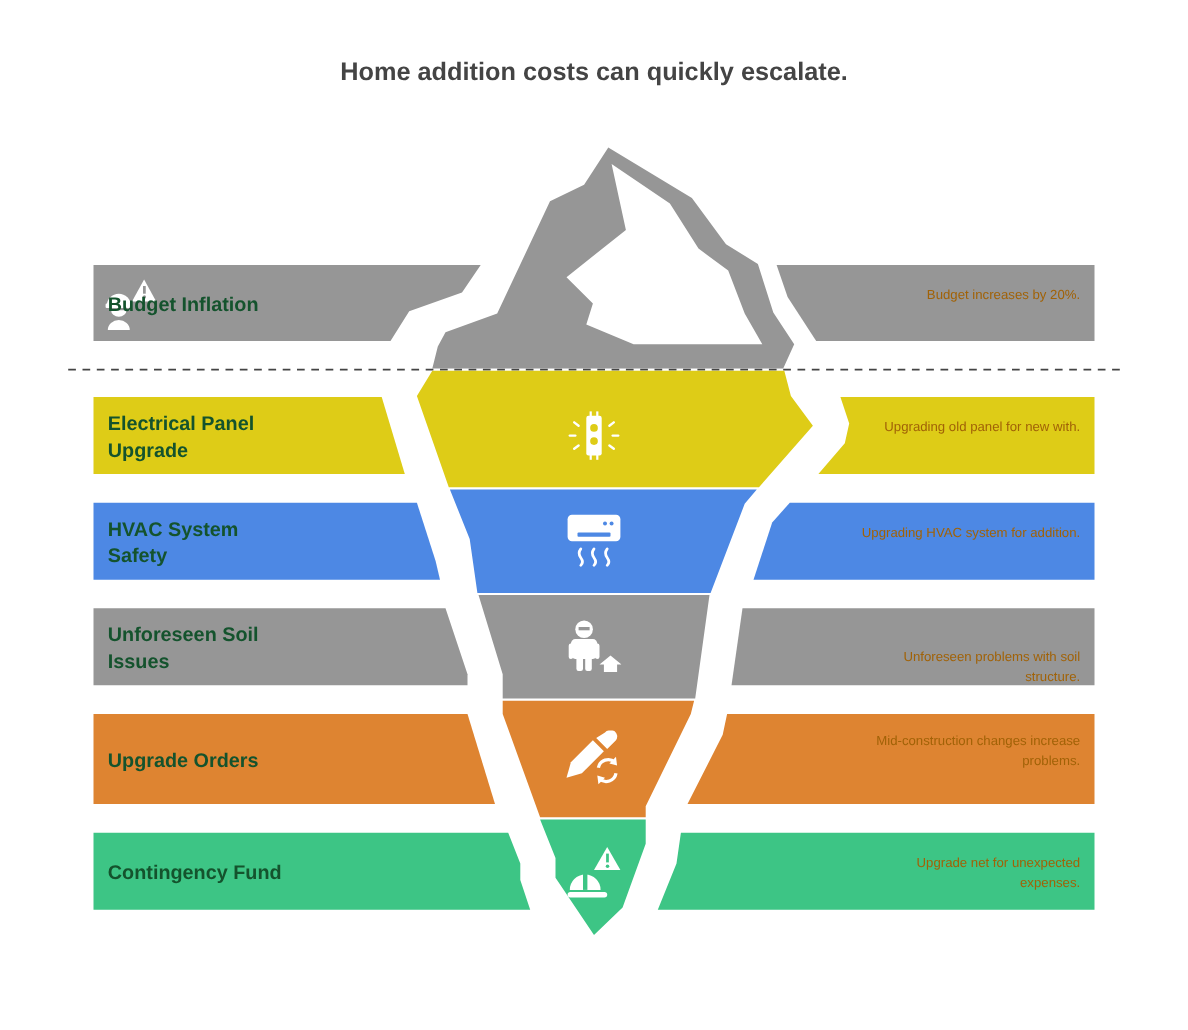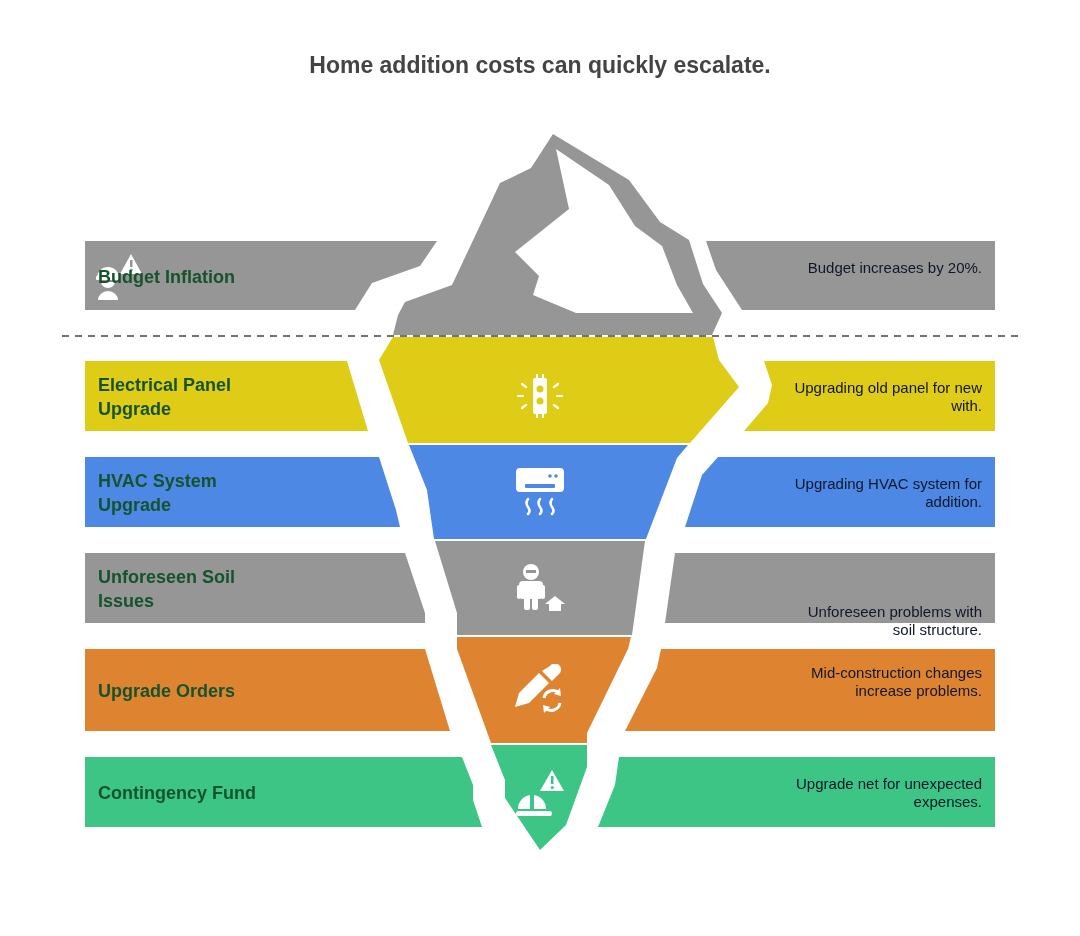--- a/index.html
+++ b/index.html
@@ -1,20 +1,20 @@
 <!DOCTYPE html>
 <html><head>
 <meta charset="utf-8">
 <style>
   html,body{margin:0;padding:0;background:#ffffff;}
   body{width:1080px;height:936px;position:relative;overflow:hidden;font-family:"Liberation Sans",sans-serif;}
   .title{position:absolute;left:0;top:52px;width:1080px;text-align:center;font-size:23px;font-weight:bold;color:#444444;}
   svg.main{position:absolute;left:0;top:0;}
   .lbl{position:absolute;left:98px;color:#14532d;font-weight:bold;font-size:18px;line-height:24px;}
-  .desc{position:absolute;right:98px;width:200px;text-align:right;color:#0f172a;font-size:15px;line-height:18px;}
+  .desc{position:absolute;right:98px;width:200px;text-align:right;color:#a16207;font-size:12px;line-height:18px;}
   .ico{position:absolute;}
 </style>
 </head>
 <body>
 
 <div class="title">Home addition costs can quickly escalate.</div>
 
 <svg class="main" width="1080" height="936" viewBox="0 0 1080 936">
 
   <polygon fill="#969696" points="85,241 437,241 420,266 372,283 355,310 85,310"></polygon>
@@ -72,38 +72,38 @@
       <line x1="2" y1="24" x2="7" y2="24"></line>
         <line x1="41" y1="24" x2="46" y2="24"></line>
       <line x1="6" y1="12" x2="10" y2="15"></line>
         <line x1="42" y1="12" x2="38" y2="15"></line>
       <line x1="6" y1="36" x2="10" y2="33"></line>
         <line x1="42" y1="36" x2="38" y2="33"></line>
     </g>
   </svg>
 </div>
 
-<div class="lbl" style="top:469px;width:170px;">HVAC System Upgrade</div>
+<div class="lbl" style="top:469px;width:170px;">HVAC System Safety</div>
 <div class="desc" style="top:475px;">Upgrading HVAC system for addition.</div>
 <div class="ico" style="left:515px;top:467px;">
   <svg width="50" height="50" viewBox="0 0 50 50">
     <rect x="1" y="1" width="48" height="24" rx="4" fill="#fff"></rect>
     <circle cx="35" cy="9" r="1.8" fill="#4D88E4"></circle>
       <circle cx="41" cy="9" r="1.8" fill="#4D88E4"></circle>
     <rect x="10" y="17" width="30" height="4" rx="1" fill="#4D88E4"></rect>
     <g stroke="#fff" stroke-width="2.5" fill="none" stroke-linecap="round">
       <path d="M13,32 q-3,4 0,8 q3,4 0,7"></path>
       <path d="M25,32 q-3,4 0,8 q3,4 0,7"></path>
       <path d="M37,32 q-3,4 0,8 q3,4 0,7"></path>
     </g>
   </svg>
 </div>
 
 <div class="lbl" style="top:565px;width:170px;">Unforeseen Soil Issues</div>
-<div class="desc" style="top:603px;text-align:right;">Unforeseen problems with soil structure.</div>
+<div class="desc" style="top:588px;text-align:right;">Unforeseen problems with soil structure.</div>
 <div class="ico" style="left:515px;top:563px;">
   <svg width="50" height="50" viewBox="0 0 50 50">
     <circle cx="16" cy="9" r="8" fill="#fff"></circle>
     <rect x="11" y="7" width="10" height="3" fill="#969696"></rect>
     <rect x="4" y="18" width="24" height="18" rx="4" fill="#fff"></rect>
     <rect x="9" y="33" width="6" height="14" rx="2" fill="#fff"></rect>
     <rect x="17" y="33" width="6" height="14" rx="2" fill="#fff"></rect>
     <rect x="2" y="22" width="4" height="14" rx="2" fill="#fff"></rect>
     <rect x="26" y="22" width="4" height="14" rx="2" fill="#fff"></rect>
     <polygon points="40,33 50,41 46,41 46,48 34,48 34,41 30,41" fill="#fff"></polygon>

